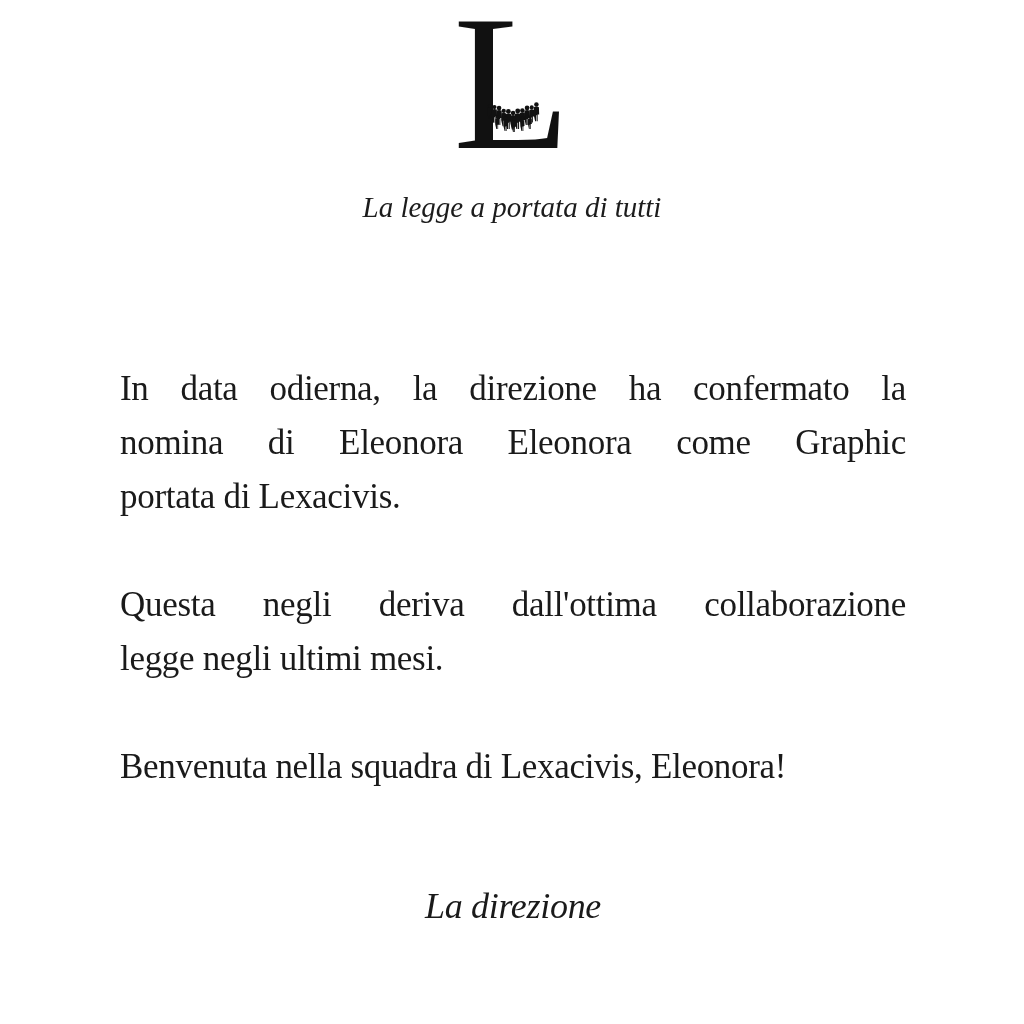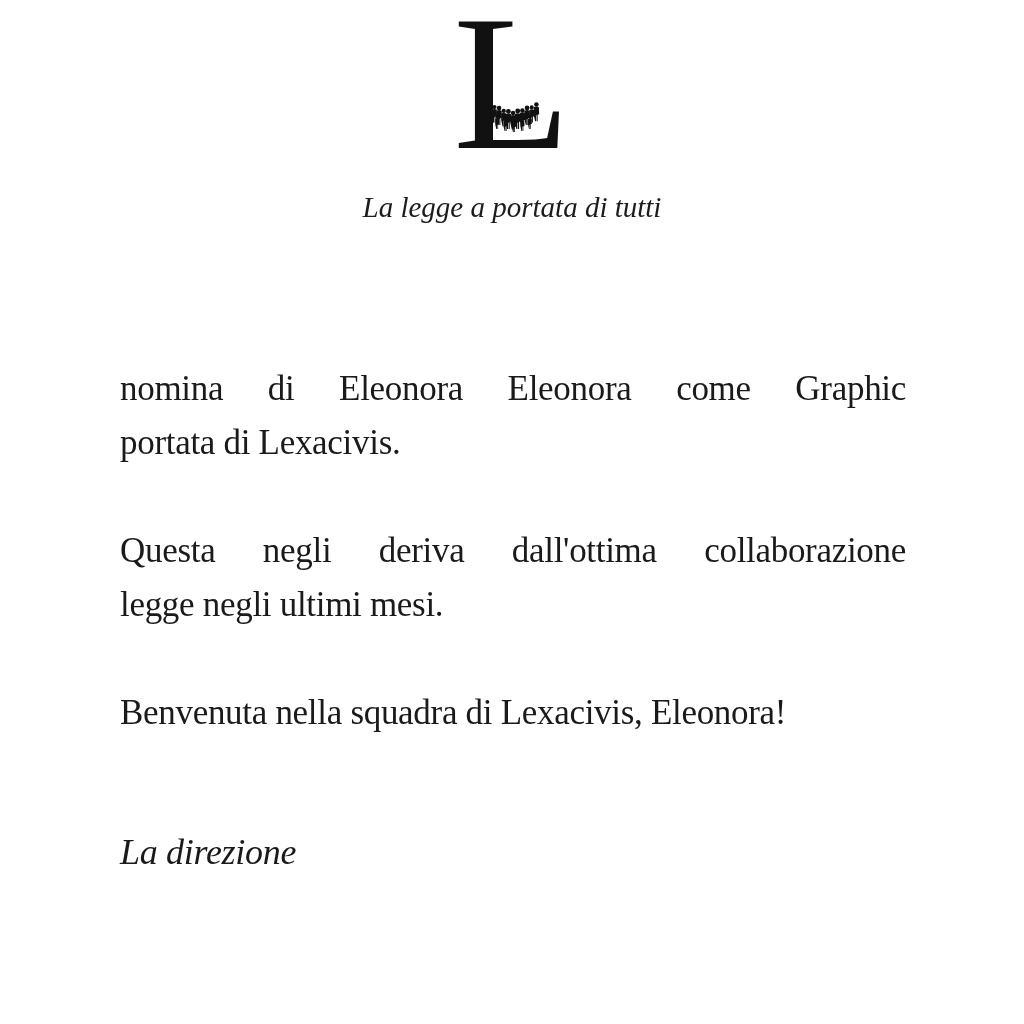--- a/index.html
+++ b/index.html
@@ -60,21 +60,21 @@
   .line.just {
     text-align: justify;
     text-align-last: justify;
     text-justify: inter-word;
   }
   .signature {
     margin-top: 90px;
     font-style: italic;
     font-size: 36px;
     line-height: 44px;
-    text-align: left;
+    text-align: center;
   }
 </style>
 </head>
 <body>
 
 <div class="page">
 
   <header class="logo-block">
     <div class="logo-mark">
       <span class="logo-letter-wrap">
@@ -104,20 +104,21 @@
           <use href="#pp" transform="translate(47,37) scale(0.64)"></use>
         </svg>
       </span>
     </div>
     <div class="tagline">La legge a portata di tutti</div>
   </header>
 
   <main class="letter">
 
     <p class="para">
+      <span class="line just">In data odierna, la direzione ha confermato la</span>
       <span class="line just">nomina di Eleonora Eleonora come Graphic</span>
       <span class="line">portata di Lexacivis.</span>
     </p>
 
     <p class="para">
       <span class="line just">Questa negli deriva dall'ottima collaborazione</span>
       <span class="line">legge negli ultimi mesi.</span>
     </p>
 
     <p class="para">

